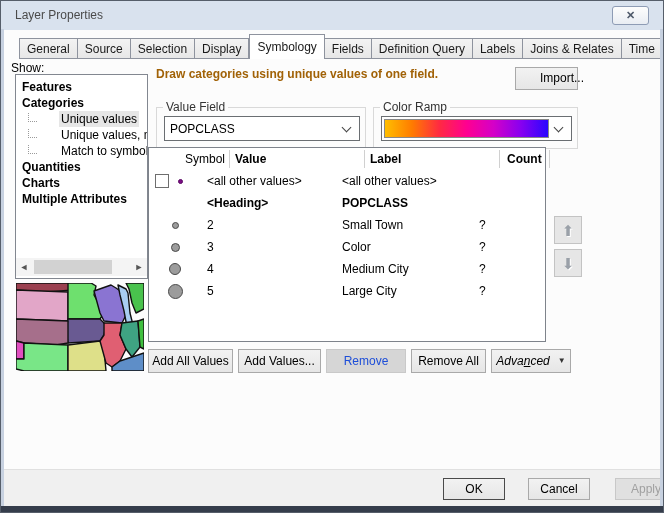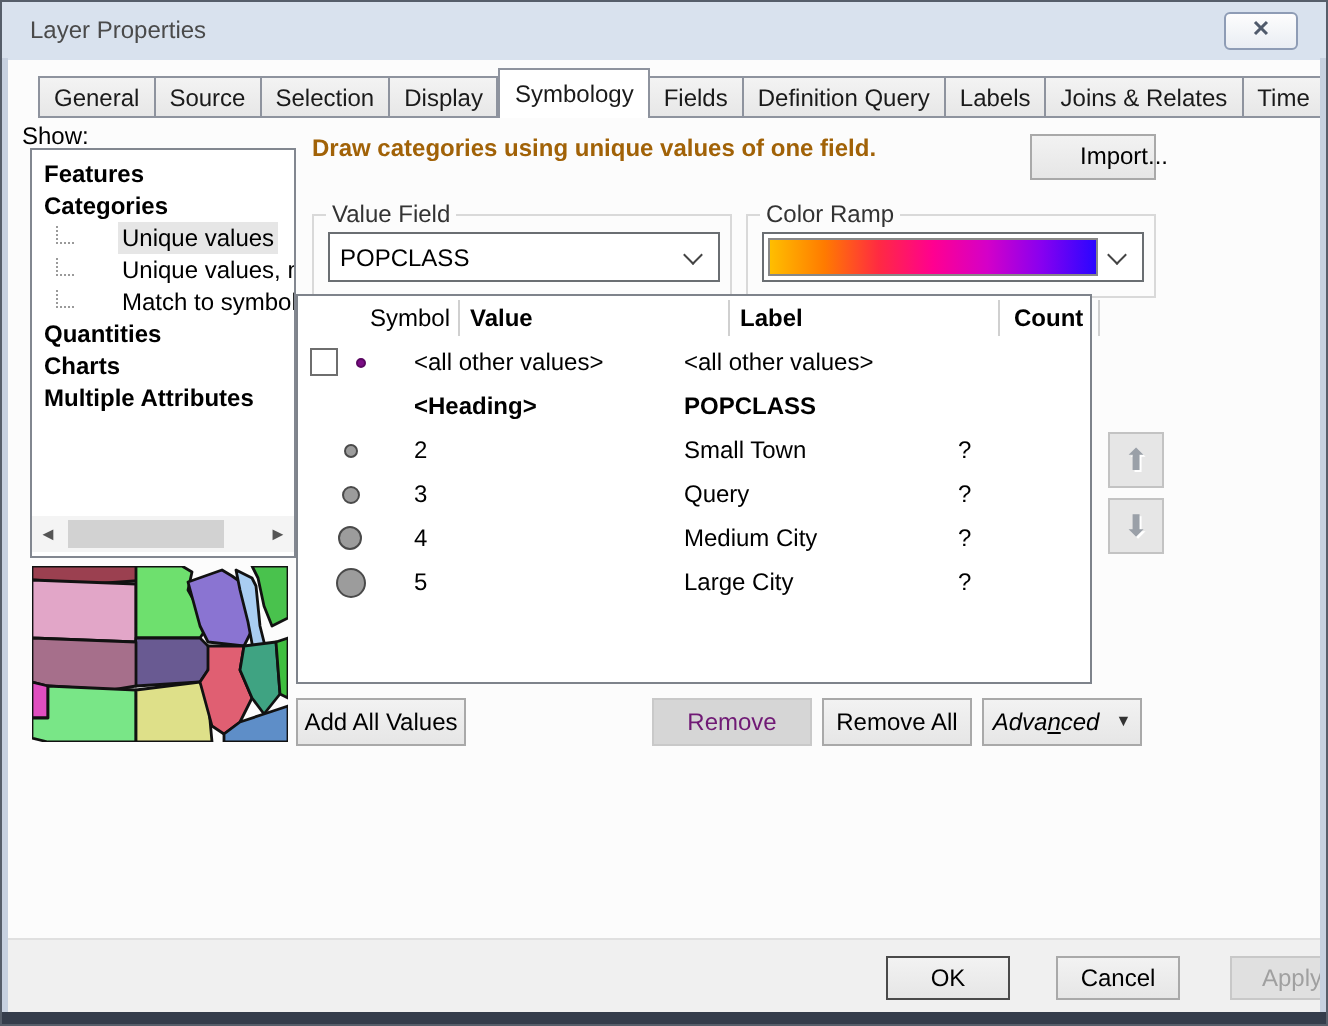--- a/index.html
+++ b/index.html
@@ -38,21 +38,21 @@
   .hscroll { position:absolute; left:12px; top:228px; width:131px; height:18px; background:#f4f4f4; display:flex; align-items:center; }
   .hs-arrow { width:16px; text-align:center; font-size:9px; color:#555; }
   .hs-thumb { height:14px; width:78px; background:#d2d2d2; margin-left:2px; }
 
   .map-box { position:absolute; left:12px; top:253px; width:128px; height:88px; }
 
   .instruction { position:absolute; left:152px; top:37px; font-size:12px; font-weight:bold; color:#a16207; }
 
   .btn { background:linear-gradient(#f2f2f2,#e6e6e6); border:1px solid #a9a9a9; font-size:12px; color:#000;
          text-align:center; position:absolute; }
-  .btn.disabled { background:#d6d6d6; border-color:#c9c9c9; color:#701a75; }
+  .btn.disabled { background:#d6d6d6; border-color:#c9c9c9; color:#1d4ed8; }
   .import-btn { left:511px; top:37px; width:63px; height:23px; line-height:21px;padding-left:24px; }
 
   .groupbox { position:absolute; border:1px solid #d9d9d9; height:42px; }
   .groupbox .gb-label { position:absolute; left:6px; top:-8px; background:#fcfcfc; padding:0 3px; font-size:12px; color:#333; }
   .gb-value-field { left:152px; top:77px; width:210px; }
   .gb-color-ramp  { left:369px; top:77px; width:205px; }
 
   .combo { position:absolute; left:7px; top:8px; height:25px; background:#fff; border:1px solid #6a6e72; display:flex; align-items:center; }
   .combo .txt { flex:1; font-size:12px; padding-left:5px; color:#000; }
   .chev { width:7px; height:7px; border-right:1.4px solid #444; border-bottom:1.4px solid #444;
@@ -219,21 +219,21 @@
           </span>
         <span class="cell c-val">2</span>
         <span class="cell c-lab">Small Town</span>
         <span class="cell c-cnt">?</span>
       </div>
       <div class="vt-row" style="top:88px">
         <span class="sym-cell">
             <span class="dot d9" style="background: rgb(156, 156, 156); border-color: rgb(74, 74, 74);"></span>
           </span>
         <span class="cell c-val">3</span>
-        <span class="cell c-lab">Query</span>
+        <span class="cell c-lab">Color</span>
         <span class="cell c-cnt">?</span>
       </div>
       <div class="vt-row" style="top:110px">
         <span class="sym-cell">
             <span class="dot d12" style="background: rgb(156, 156, 156); border-color: rgb(74, 74, 74);"></span>
           </span>
         <span class="cell c-val">4</span>
         <span class="cell c-lab">Medium City</span>
         <span class="cell c-cnt">?</span>
       </div>
@@ -248,20 +248,21 @@
     </div>
 
     <div class="updown ud-up">
       <span class="arrow-glyph">⬆</span>
     </div>
     <div class="updown ud-down">
       <span class="arrow-glyph">⬇</span>
     </div>
 
     <button class="btn act-btn b-addall">Add All Values</button>
+    <button class="btn act-btn b-addval">Add Values...</button>
     <button class="btn act-btn b-remove disabled">Remove</button>
     <button class="btn act-btn b-removeall">Remove All</button>
     <button class="btn act-btn b-advanced">
       <span><span>Adva</span><u>n</u><span>ced</span></span>
       <span class="adv-caret">▼</span>
     </button>
   </div>
 
   <div class="footer">
     <button class="btn f-btn f-ok">OK</button>

